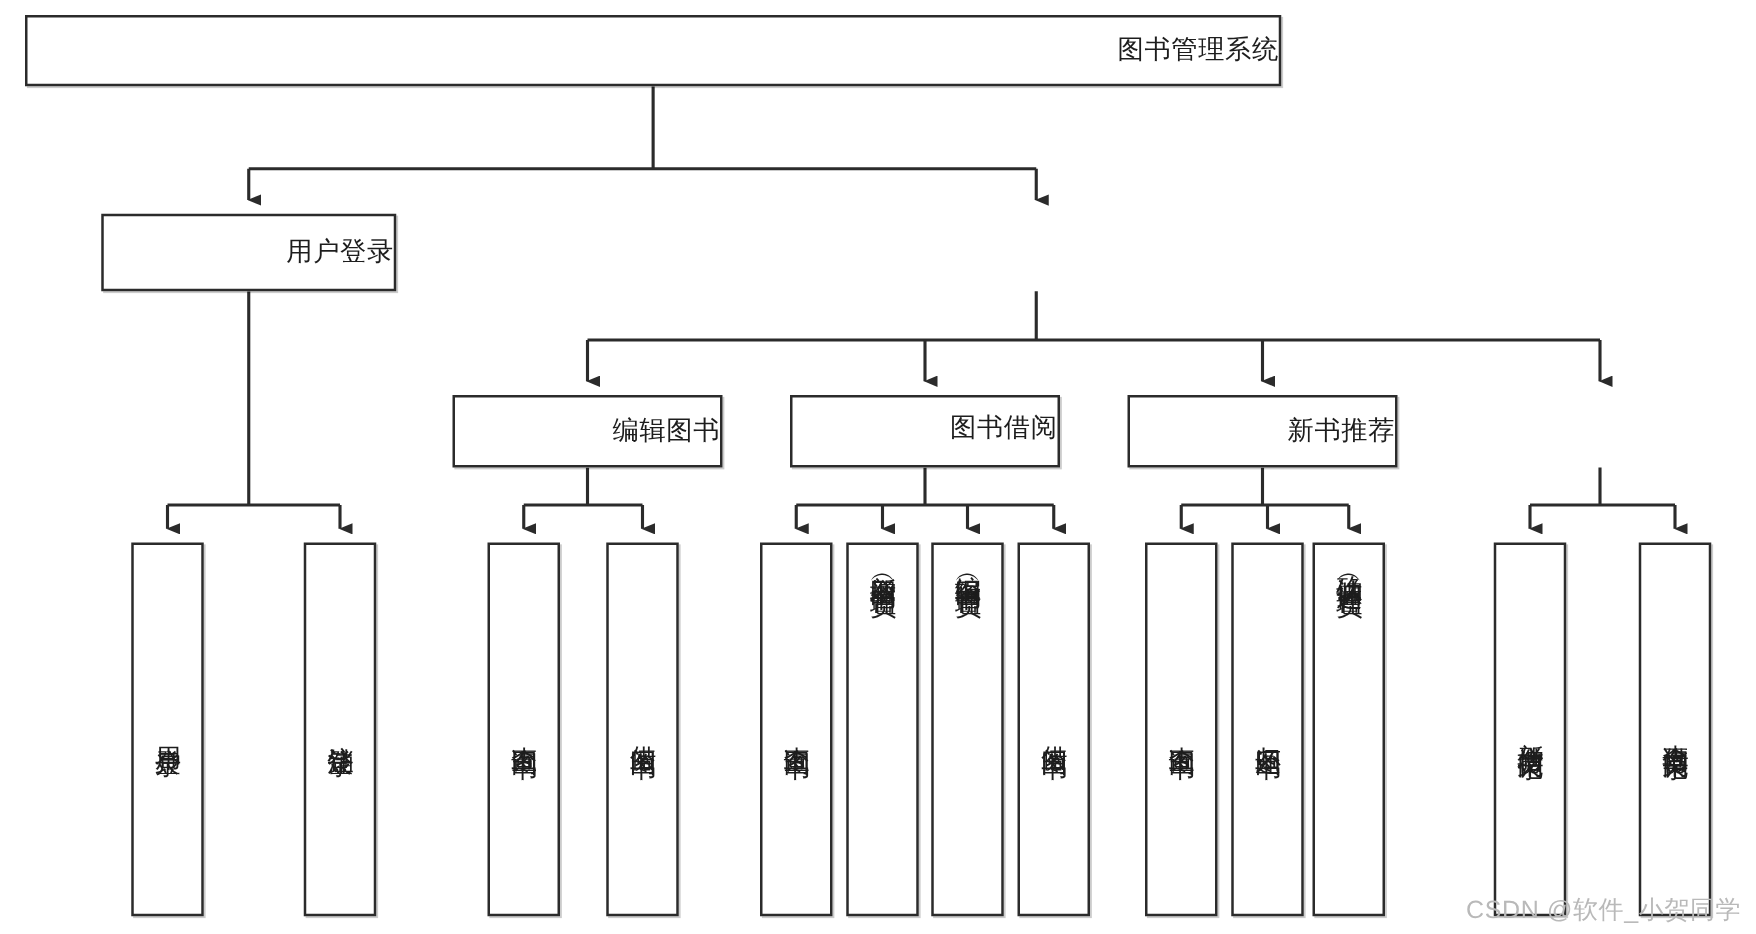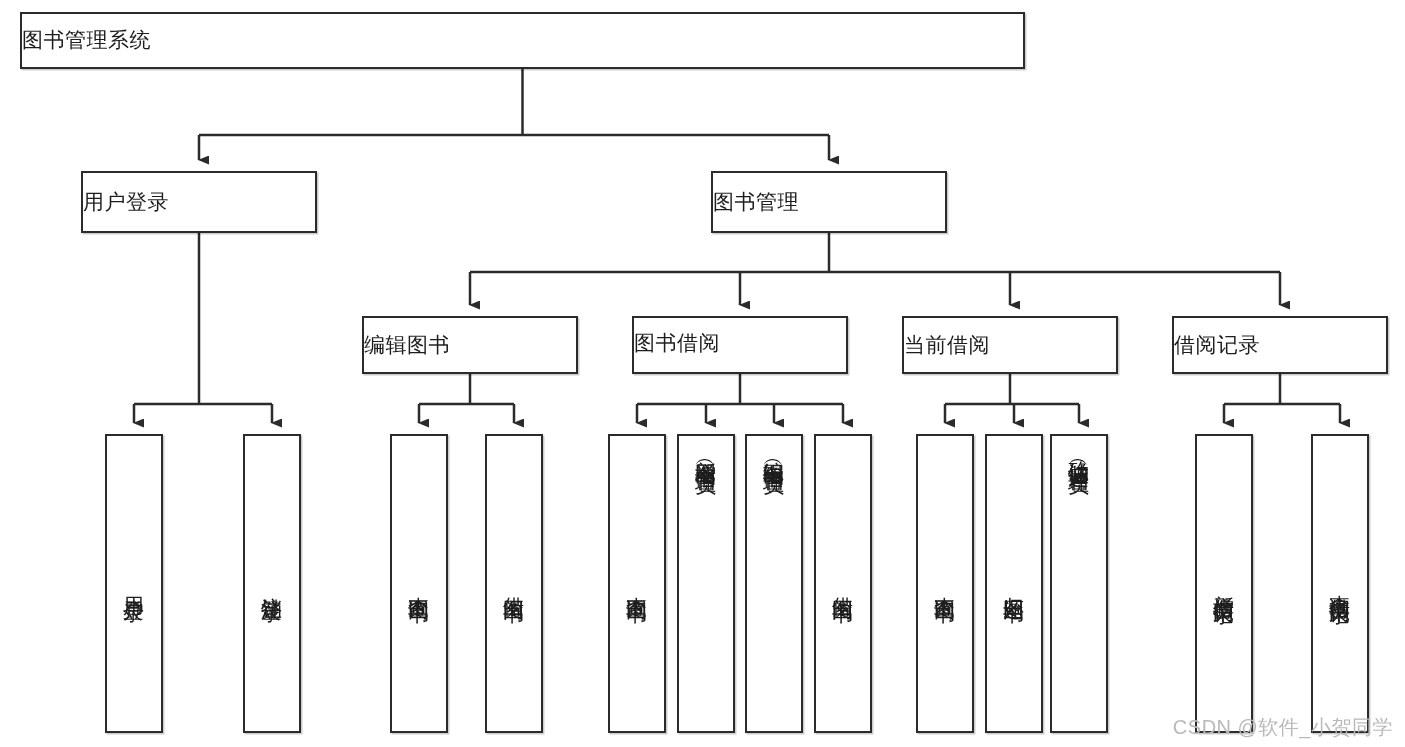--- a/index.html
+++ b/index.html
@@ -27,21 +27,21 @@
     height: 747px;
   }
   .node-box {
     position: absolute;
     box-sizing: border-box;
     border: 2px solid #2b2b2b;
     background: #ffffff;
     box-shadow: 1.5px 1.5px 0 rgba(0,0,0,0.20);
     display: flex;
     align-items: center;
-    justify-content: flex-start;
+    justify-content: flex-end;
     overflow: hidden;
   }
   .node-label {
     color: #1d1d1d;
     font-size: 21px;
     line-height: 1.18;
     white-space: nowrap;
     letter-spacing: 0.5px;
   }
   .node-box.vertical .node-label {
@@ -126,35 +126,29 @@
     </g>
   </svg>
 
   <div class="node-box" id="node-title" style="left:20px; top:12px; width:1005px; height:57px;">
     <span class="node-label">图书管理系统</span>
   </div>
 
   <div class="node-box" style="left:81px; top:171px; width:236px; height:62px;">
     <span class="node-label">用户登录</span>
   </div>
-  <div class="node-box" style="left:711px; top:171px; width:236px; height:62px;">
-    <span class="node-label">图书管理</span>
-  </div>
 
   <div class="node-box" style="left:362px; top:316px; width:216px; height:58px;">
     <span class="node-label">编辑图书</span>
   </div>
   <div class="node-box" style="left:632px; top:316px; width:216px; height:58px;font-family:Liberation Mono, monospace;">
     <span class="node-label">图书借阅</span>
   </div>
   <div class="node-box" style="left:902px; top:316px; width:216px; height:58px;">
-    <span class="node-label">当前借阅</span>
-  </div>
-  <div class="node-box" style="left:1172px; top:316px; width:216px; height:58px;">
-    <span class="node-label">借阅记录</span>
+    <span class="node-label">新书推荐</span>
   </div>
 
   <div class="node-box vertical centered" style="left:105px; top:434px; width:58px; height:299px;">
     <span class="node-label">用户登录</span>
   </div>
   <div class="node-box vertical centered" style="left:243px; top:434px; width:58px; height:299px;">
     <span class="node-label">注销登录</span>
   </div>
   <div class="node-box vertical centered" style="left:390px; top:434px; width:58px; height:299px;">
     <span class="node-label">查询图书</span>

